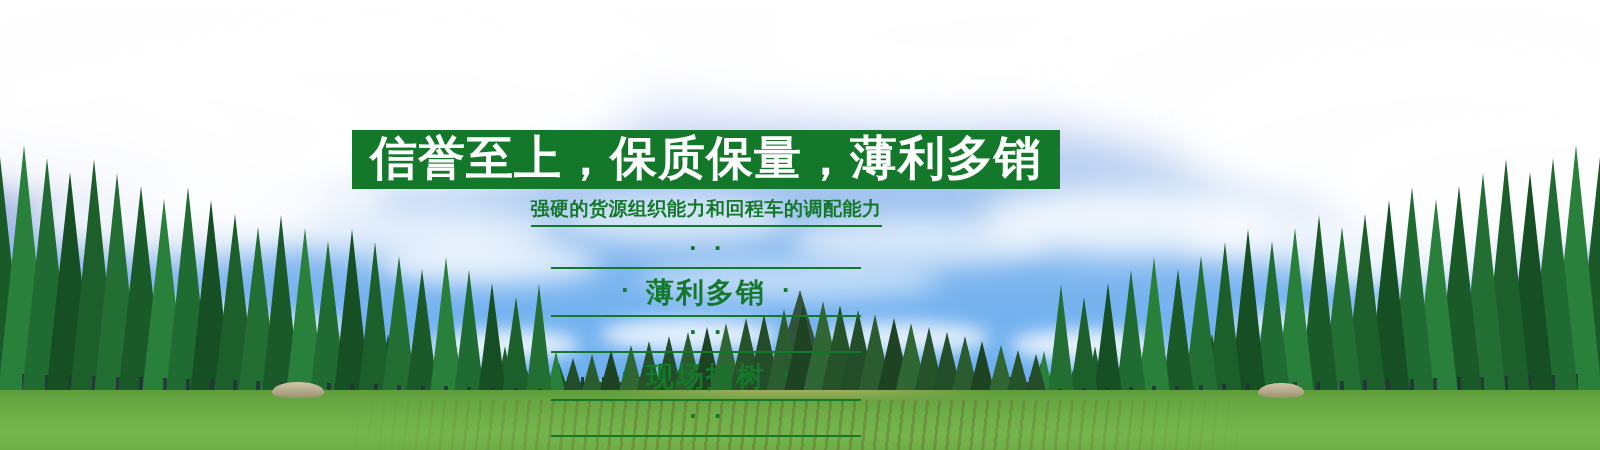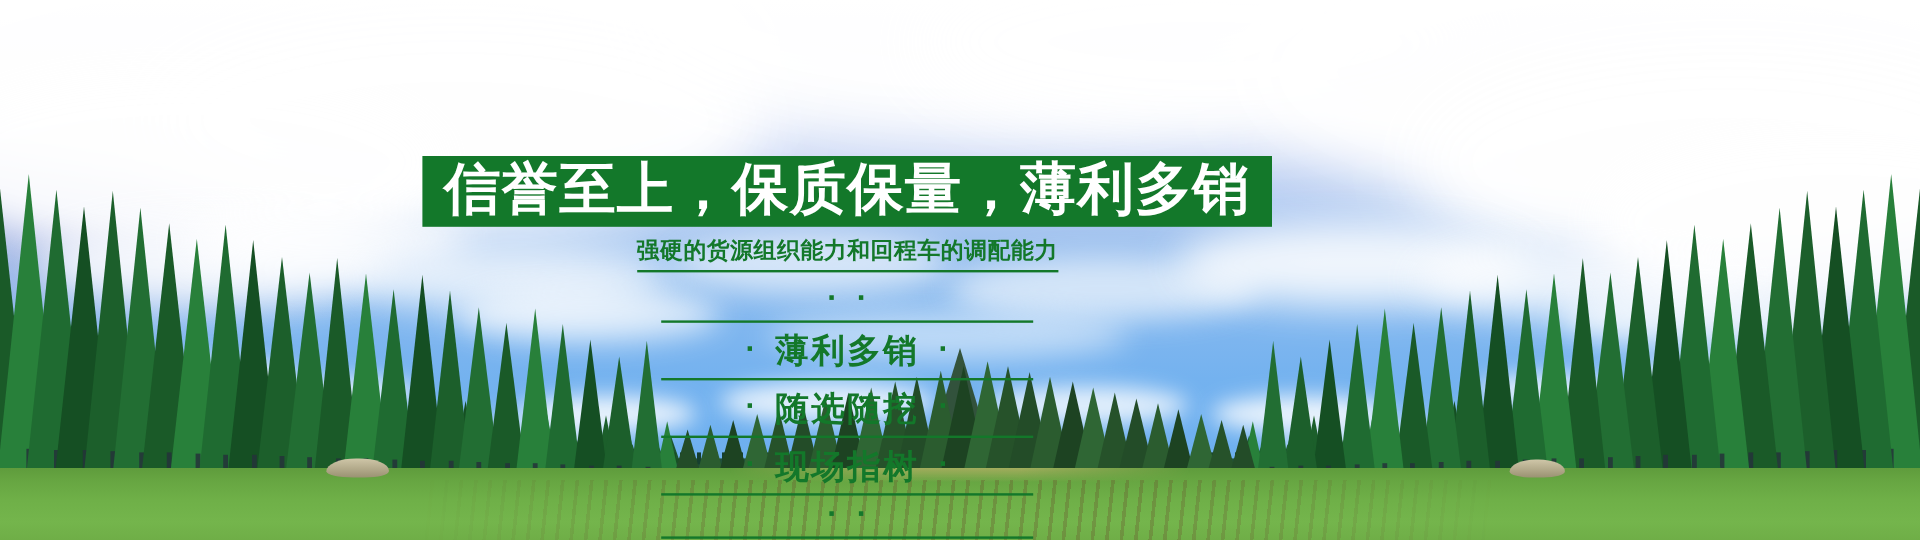--- a/index.html
+++ b/index.html
@@ -655,21 +655,20 @@
           <span class="feature-dot">·</span>
           <span class="feature-dot">·</span>
         </li>
         <li class="feature-item">
           <span class="feature-dot">·</span>
           <span class="feature-label">薄利多销</span>
           <span class="feature-dot">·</span>
         </li>
         <li class="feature-item">
           <span class="feature-dot">·</span>
-          <span class="feature-label">随选随挖</span>
           <span class="feature-dot">·</span>
         </li>
         <li class="feature-item">
           <span class="feature-dot">·</span>
           <span class="feature-label">现场指树</span>
           <span class="feature-dot">·</span>
         </li>
         <li class="feature-item">
           <span class="feature-dot">·</span>
           <span class="feature-dot">·</span>

